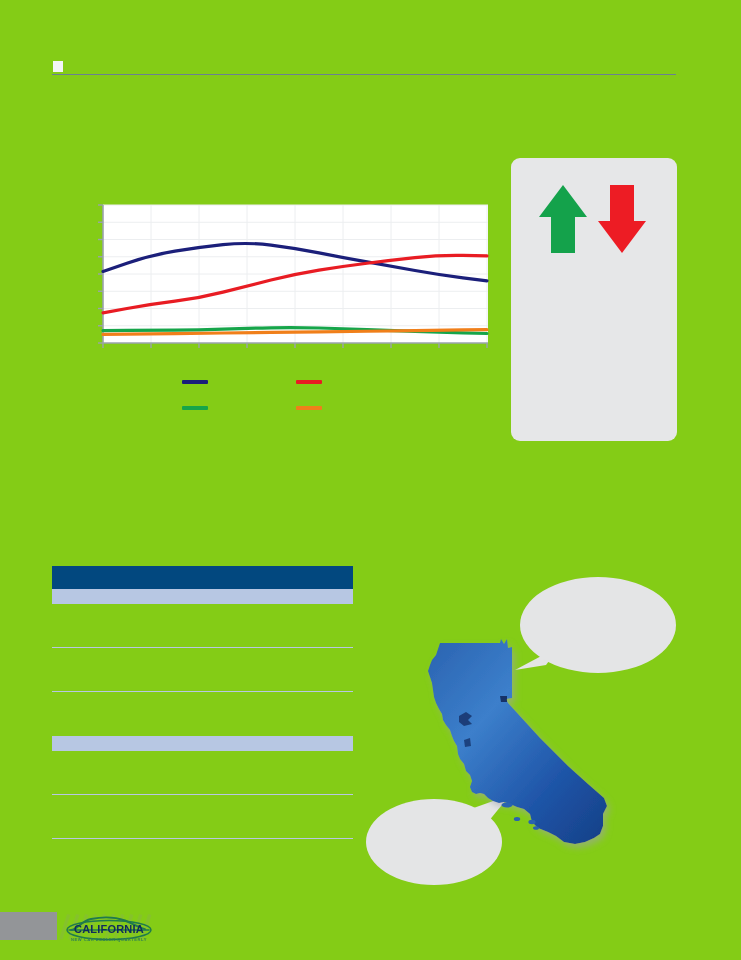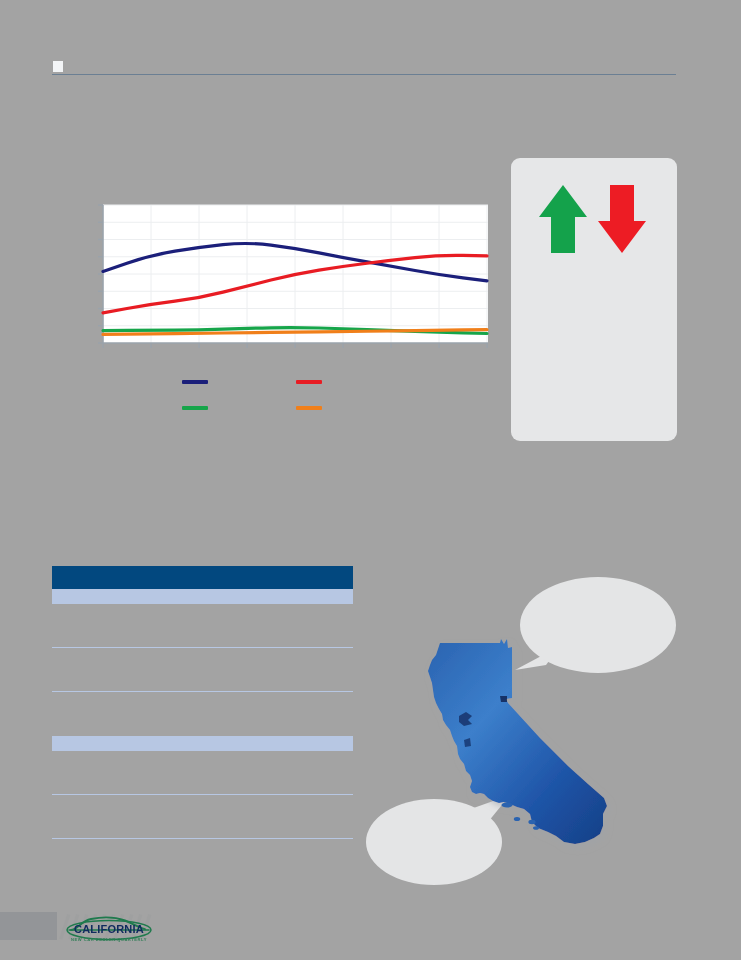--- a/index.html
+++ b/index.html
@@ -13,21 +13,21 @@
     width: 741px;
     height: 960px;
     position: relative;
     overflow: hidden;
     color: #1b2a3a;
   }
   .page {
     position: relative;
     width: 741px;
     height: 960px;
-    background: #a3a3a3;
+    background: #84cc16;
   }
 
   
   .header-rule {
     position: absolute;
     left: 52px;
     top: 74px;
     width: 624px;
     height: 0;
     border-top: 1.5px solid #6b7f93;

